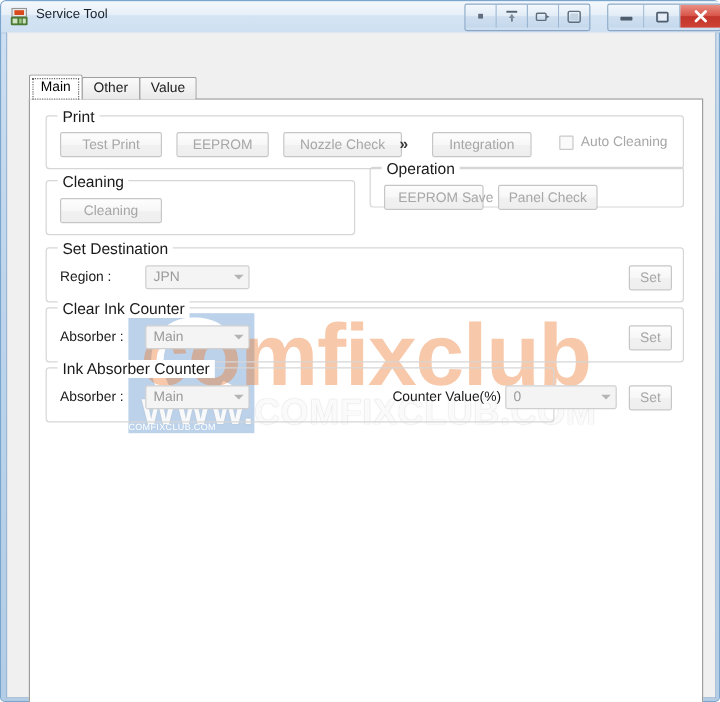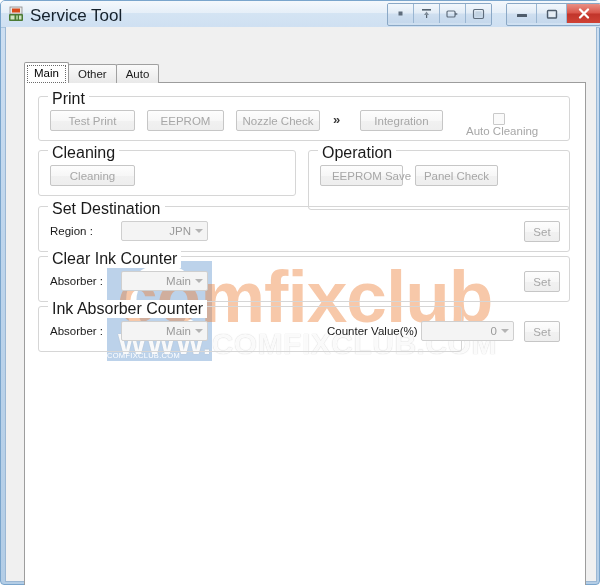--- a/index.html
+++ b/index.html
@@ -43,21 +43,21 @@
     border-bottom: 1px solid #a8c4de;
     overflow: hidden;
   }
   .title-icon {
     position: absolute; left: 7px; top: 5px;
     width: 16px; height: 16px;
   }
   .title-text {
     position: absolute;
     left: 29px; top: 5px;
-    font-size: 17px;
+    font-size: 11px;
     color: #16212b;
     white-space: nowrap;
   }
 
   
   .tool-cluster {
     position: absolute;
     top: 2px; left: 386px;
     height: 21px;
     display: flex;
@@ -208,21 +208,21 @@
     box-sizing: border-box;
     border: 1px solid #d6d6d6;
     border-radius: 3px;
     z-index: 4;
   }
   .group > .glabel {
     position: absolute;
     top: -7px; left: 9px;
     background: #ffffff;
     padding: 0 4px;
-    font-size: 16px;
+    font-size: 13px;
     color: #1a1a1a;
     white-space: nowrap;
   }
 
   
   .btn {
     position: absolute;
     box-sizing: border-box;
     height: 21px;
     border: 1px solid #c6c6c6;
@@ -238,21 +238,20 @@
   .combo {
     position: absolute;
     box-sizing: border-box;
     height: 20px;
     border: 1px solid #cfcfcf;
     border-radius: 2px;
     background: #f4f4f4;
     display: flex;
     align-items: center;
     z-index: 4;
-    text-align: right;
   }
   .combo .cval {
     flex: 1;
     padding-left: 6px;
     font-size: 11.5px;
     color: #9a9a9a;
     white-space: nowrap;
     overflow: hidden;
   }
   .combo .carrow {
@@ -374,53 +373,53 @@
 
     <div class="tabstrip">
       <div class="tab active">
         <span>Main</span>
         <span class="focusring"></span>
       </div>
       <div class="tab">
         <span>Other</span>
       </div>
       <div class="tab">
-        <span>Auto</span>
+        <span>Value</span>
       </div>
     </div>
 
     <div class="tabpage">
 
       <div class="watermark">
         <div class="wm-cbox"></div>
         <div class="wm-c">C</div>
         <div class="wm-cdom">COMFIXCLUB.COM</div>
         <div class="wm-orange">comfixclub</div>
         <div class="wm-www">WWW.COMFIXCLUB.COM</div>
       </div>
 
       <div class="group" style="left:13px; top:13px; width:532px; height:45px;">
         <span class="glabel">Print</span>
         <div class="btn" style="left:108px; top:13px; width:77px;">EEPROM</div>
         <div class="btn" style="left:11px; top:13px; width:85px;">Test Print</div>
-        <div class="btn" style="left:197px; top:13px; width:84px;">Nozzle Check</div>
+        <div class="btn" style="left:197px; top:13px; width:99px;">Nozzle Check</div>
         <span class="chev" style="left:294px; top:15px;">»</span>
         <div class="btn" style="left:321px; top:13px; width:83px;">Integration</div>
-        <div class="checkrow" style="left:427px; top:16px;flex-direction:column;">
+        <div class="checkrow" style="left:427px; top:16px;">
           <span class="checkbox"></span>
           <span>Auto Cleaning</span>
         </div>
       </div>
 
       <div class="group" style="left:13px; top:67px; width:258px; height:46px;">
         <span class="glabel">Cleaning</span>
         <div class="btn" style="left:11px; top:14px; width:85px;">Cleaning</div>
       </div>
 
-      <div class="group" style="left:283px; top:67px; width:262px; height:60px;">
+      <div class="group" style="left:283px; top:56px; width:262px; height:34px;">
         <span class="glabel">Operation</span>
         <div class="btn" style="left:11px; top:14px; width:83px;padding-left:20px;">EEPROM Save</div>
         <div class="btn" style="left:106px; top:14px; width:83px;">Panel Check</div>
       </div>
 
       <div class="group" style="left:13px; top:123px; width:532px; height:46px;">
         <span class="glabel">Set Destination</span>
         <span class="lbl" style="left:11px; top:18px;">Region :</span>
         <div class="combo" style="left:82px; top:14px; width:87px;">
           <span class="cval">JPN</span>

